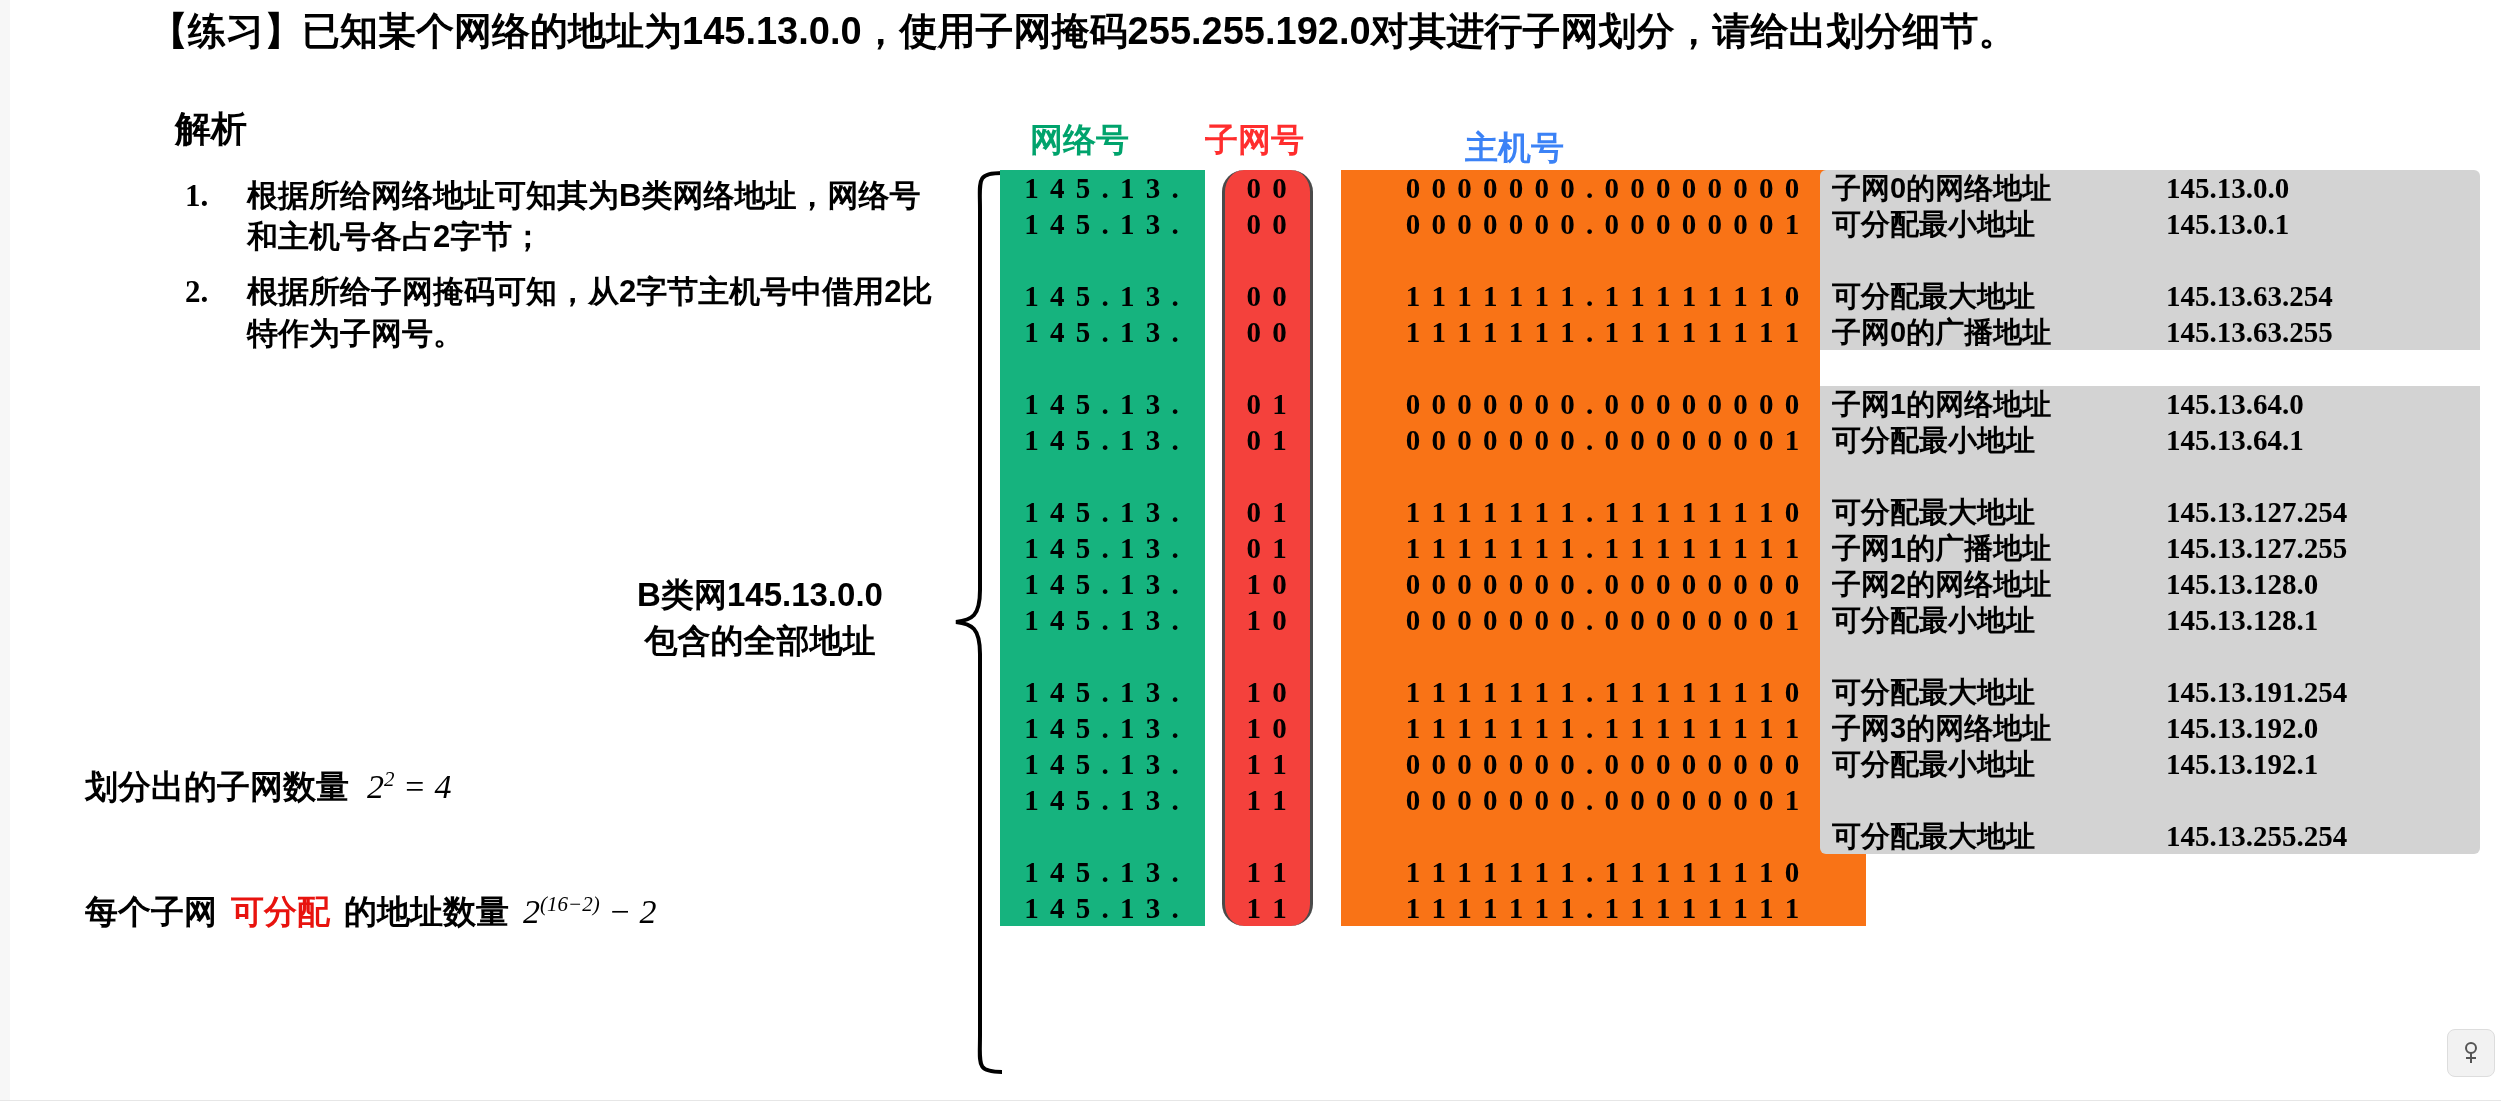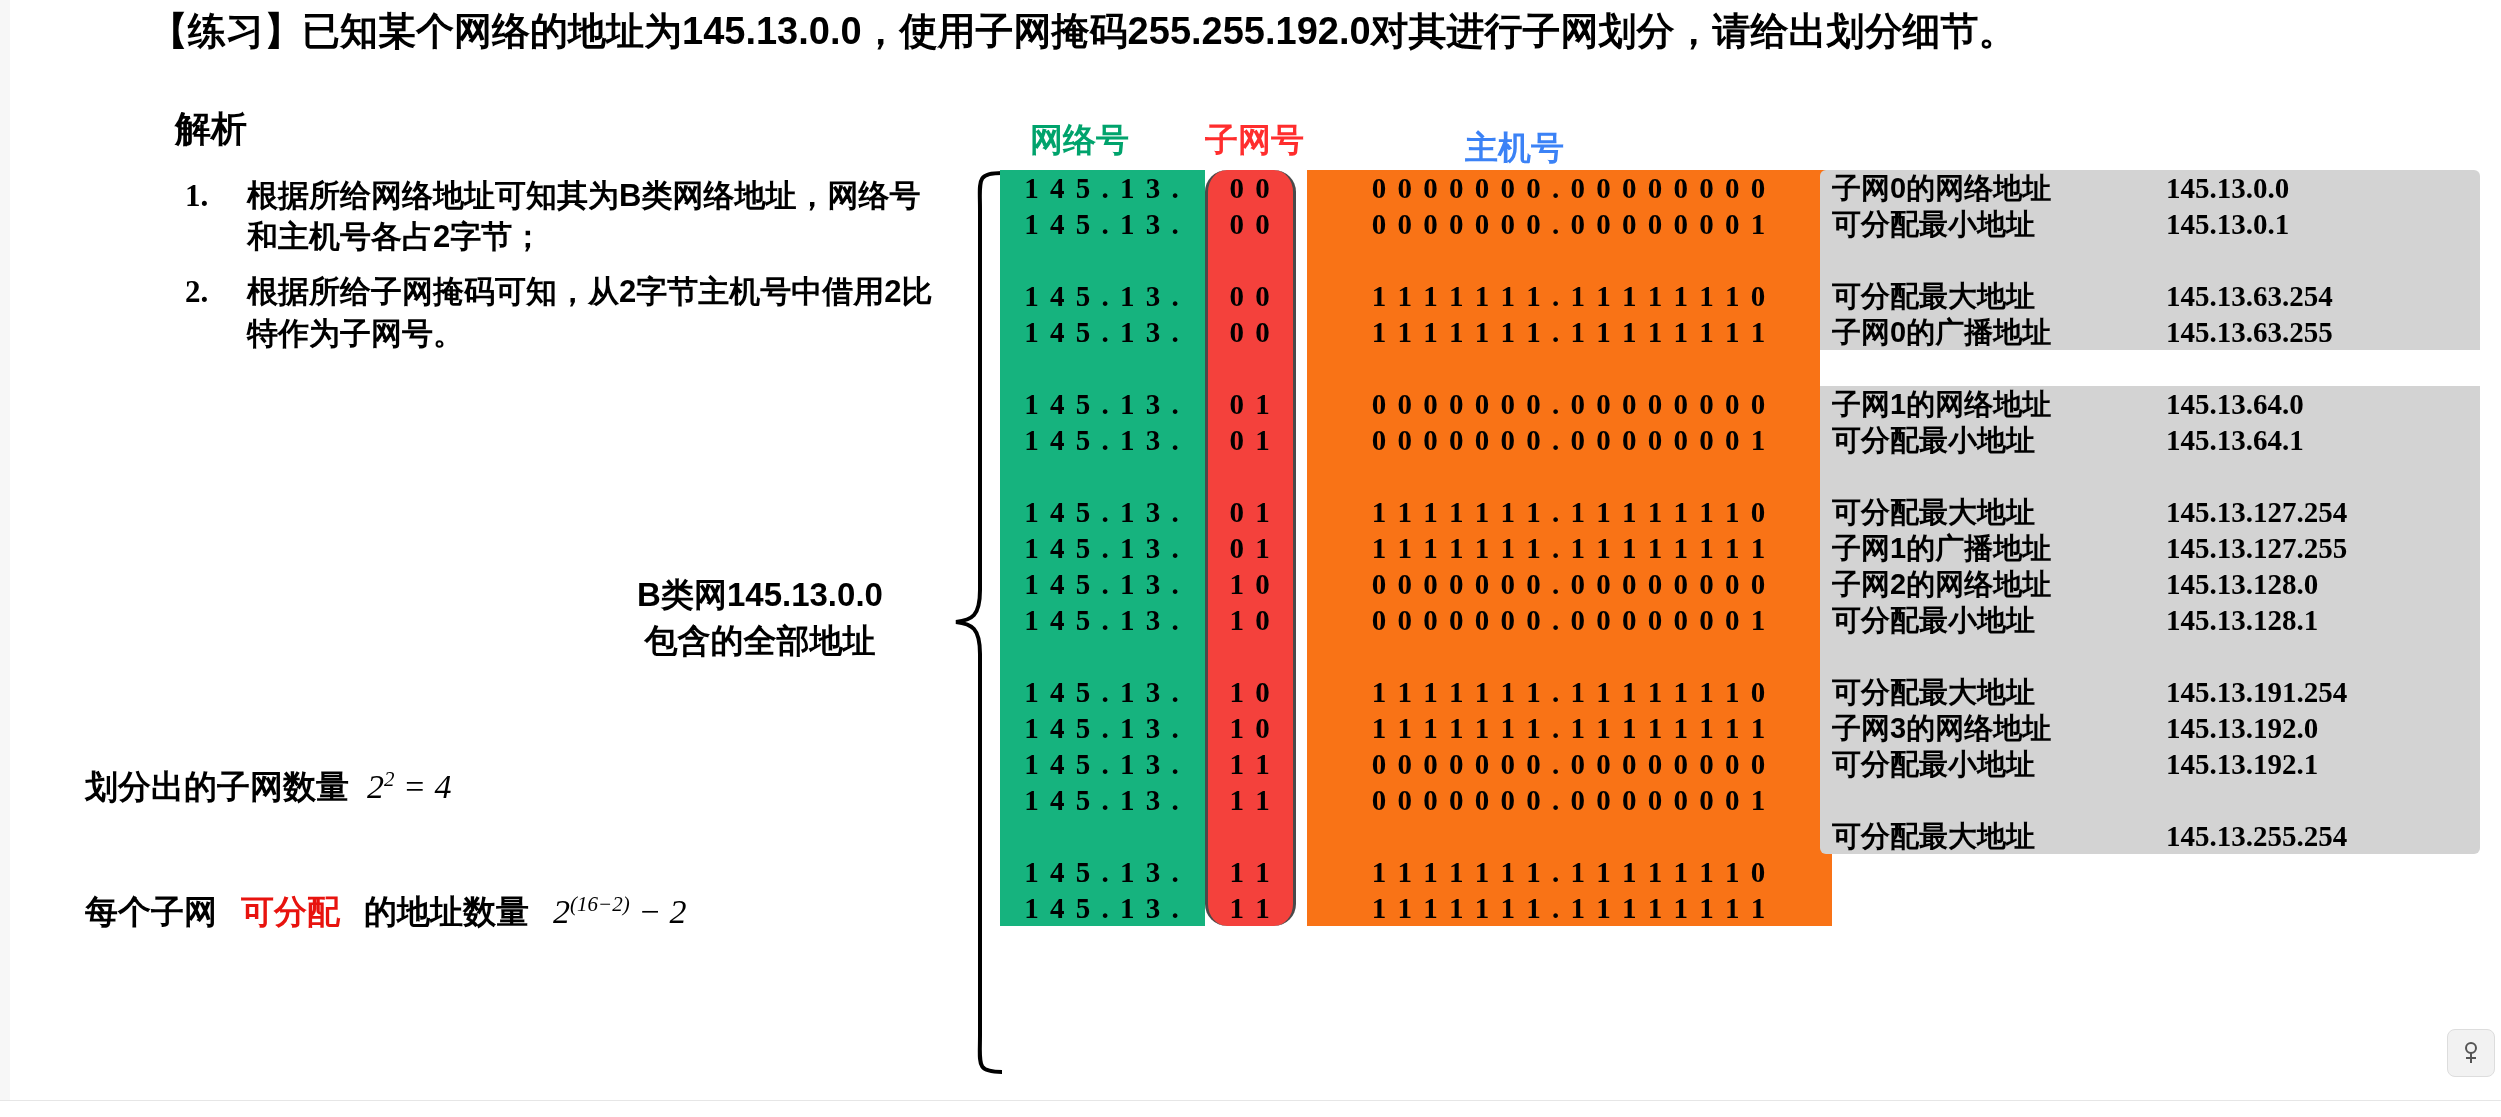--- a/index.html
+++ b/index.html
@@ -33,21 +33,21 @@
   .bclass-label{
     position:absolute;left:560px;top:572px;width:400px;
     text-align:center;font-size:33px;font-weight:bold;line-height:1.4;
   }
   .count-line{
     position:absolute;left:85px;top:765px;font-size:33px;font-weight:bold;
     display:flex;align-items:baseline;gap:18px;
   }
   .count-line2{
     position:absolute;left:85px;top:890px;font-size:33px;font-weight:bold;
-    display:flex;align-items:baseline;gap:24px;
+    display:flex;align-items:baseline;gap:14px;
   }
   .red{color:#e8130e;}
   .math{font-family:"Liberation Serif","DejaVu Serif",serif;font-style:italic;font-weight:normal;font-size:34px;}
   .math sup{font-size:21px;font-style:italic;}
 
   
   .colhead{
     position:absolute;font-size:33px;font-weight:bold;
   }
   #h-net{left:1030px;top:118px;color:#00a36c;}
@@ -59,20 +59,21 @@
     position:absolute;left:950px;top:170px;width:60px;height:905px;
     font-size:40px;color:#000;
   }
   .brace svg{display:block;}
 
   
   .bin-wrap{
     position:absolute;left:1000px;top:170px;
     display:flex;
     font-family:"Liberation Sans","DejaVu Sans",sans-serif;
+    gap:17px;
   }
   .col{display:flex;flex-direction:column;}
   .col-net{background:#16b37e;width:205px;}
   .col-sub{background:#f4413c;width:85px;border-left:3px solid #4a4a4a;border-right:3px solid #4a4a4a;border-radius:22px;}
   .col-host{background:#f97316;width:525px;margin-left:11px;}
   .bin-row{
     height:36px;line-height:36px;
     font-size:29px;font-weight:bold;letter-spacing:2px;
     white-space:nowrap;text-align:center;
     font-family:"Liberation Serif","DejaVu Serif",serif;

